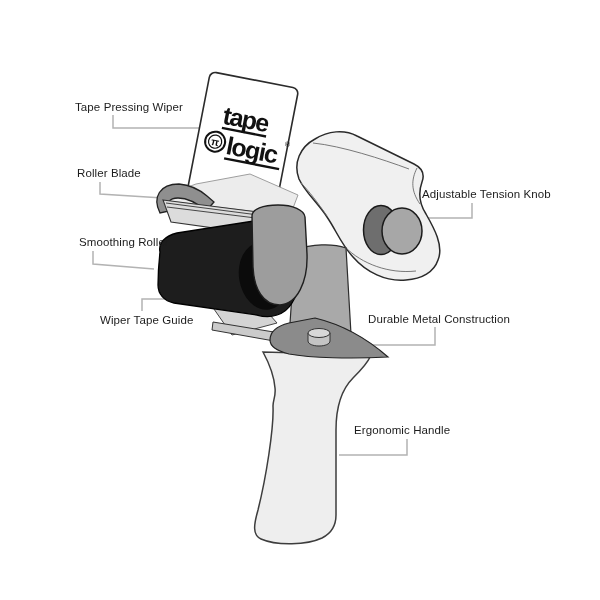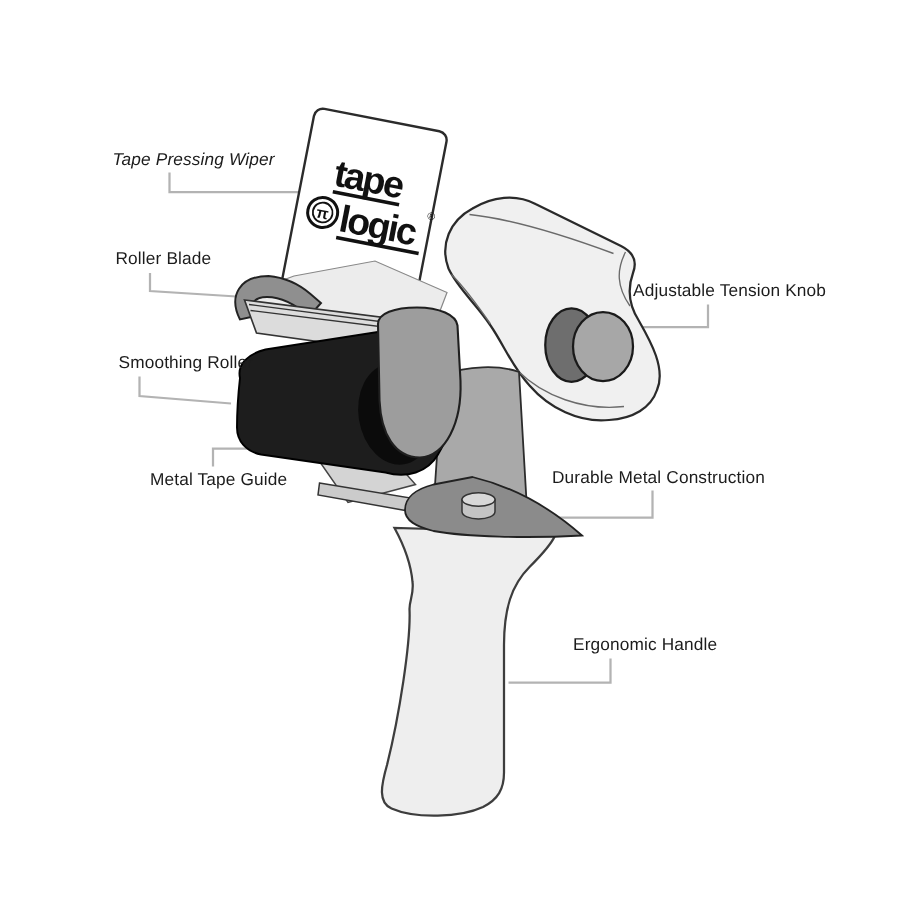--- a/index.html
+++ b/index.html
@@ -5,27 +5,27 @@
   html,body { margin:0; padding:0; background:#ffffff; }
   .stage {
     position:relative; width:600px; height:600px; background:#ffffff;
     font-family:"Liberation Sans", sans-serif; overflow:hidden;
   }
   .stage svg { position:absolute; left:0; top:0; }
   .callout {
     position:absolute; font-size:11.5px; line-height:13px; color:#1c1c1c;
     white-space:nowrap; letter-spacing:0.1px;
   }
-  .c-tpw { left:75px;  top:101px;font-style:italic; }
+  .c-tpw { left:75px;  top:101px; }
   .c-cb  { left:77px;  top:167px; }
   .c-sr  { left:79px;  top:236px; }
   .c-mtg { left:100px; top:314px; }
   .c-atk { left:422px; top:188px; }
   .c-dmc { left:368px; top:313px; }
-  .c-eh  { left:382px; top:424px; }
+  .c-eh  { left:354px; top:424px; }
   .logo-word { font-weight:bold; letter-spacing:-1.5px; }
 </style>
 </head>
 <body>
 
 <div class="stage">
 
   <svg width="600" height="600" viewBox="0 0 600 600">
 
     <g stroke-width="1.5" fill="none" stroke="#b3b3b3">
@@ -90,18 +90,18 @@
     <path d="M 270,340 C 270,332 277,326 289,323 L 315,318 C 348,326 371,342 388,357
              C 351,359 311,358 289,354 C 277,351 270,347 270,340 Z" stroke="#222222" stroke-width="1.2" fill="#8b8b8b"></path>
 
     <path d="M 308,333 L 308,341 C 308,344 313,346 319,346 C 325,346 330,344 330,341 L 330,333 Z" stroke="#333333" stroke-width="1" fill="#c4c4c4"></path>
     <ellipse cx="319" cy="333" rx="11" ry="4.5" stroke="#333333" stroke-width="1" fill="#d8d8d8"></ellipse>
   </svg>
 
   <div class="callout c-tpw">Tape Pressing Wiper</div>
   <div class="callout c-cb">Roller Blade</div>
   <div class="callout c-sr">Smoothing Roller</div>
-  <div class="callout c-mtg">Metal Tape Guide</div>
+  <div class="callout c-mtg">Wiper Tape Guide</div>
   <div class="callout c-dmc">Durable Metal Construction</div>
   <div class="callout c-atk">Adjustable Tension Knob</div>
   <div class="callout c-eh">Ergonomic Handle</div>
 
 </div>
 
 </body></html>

